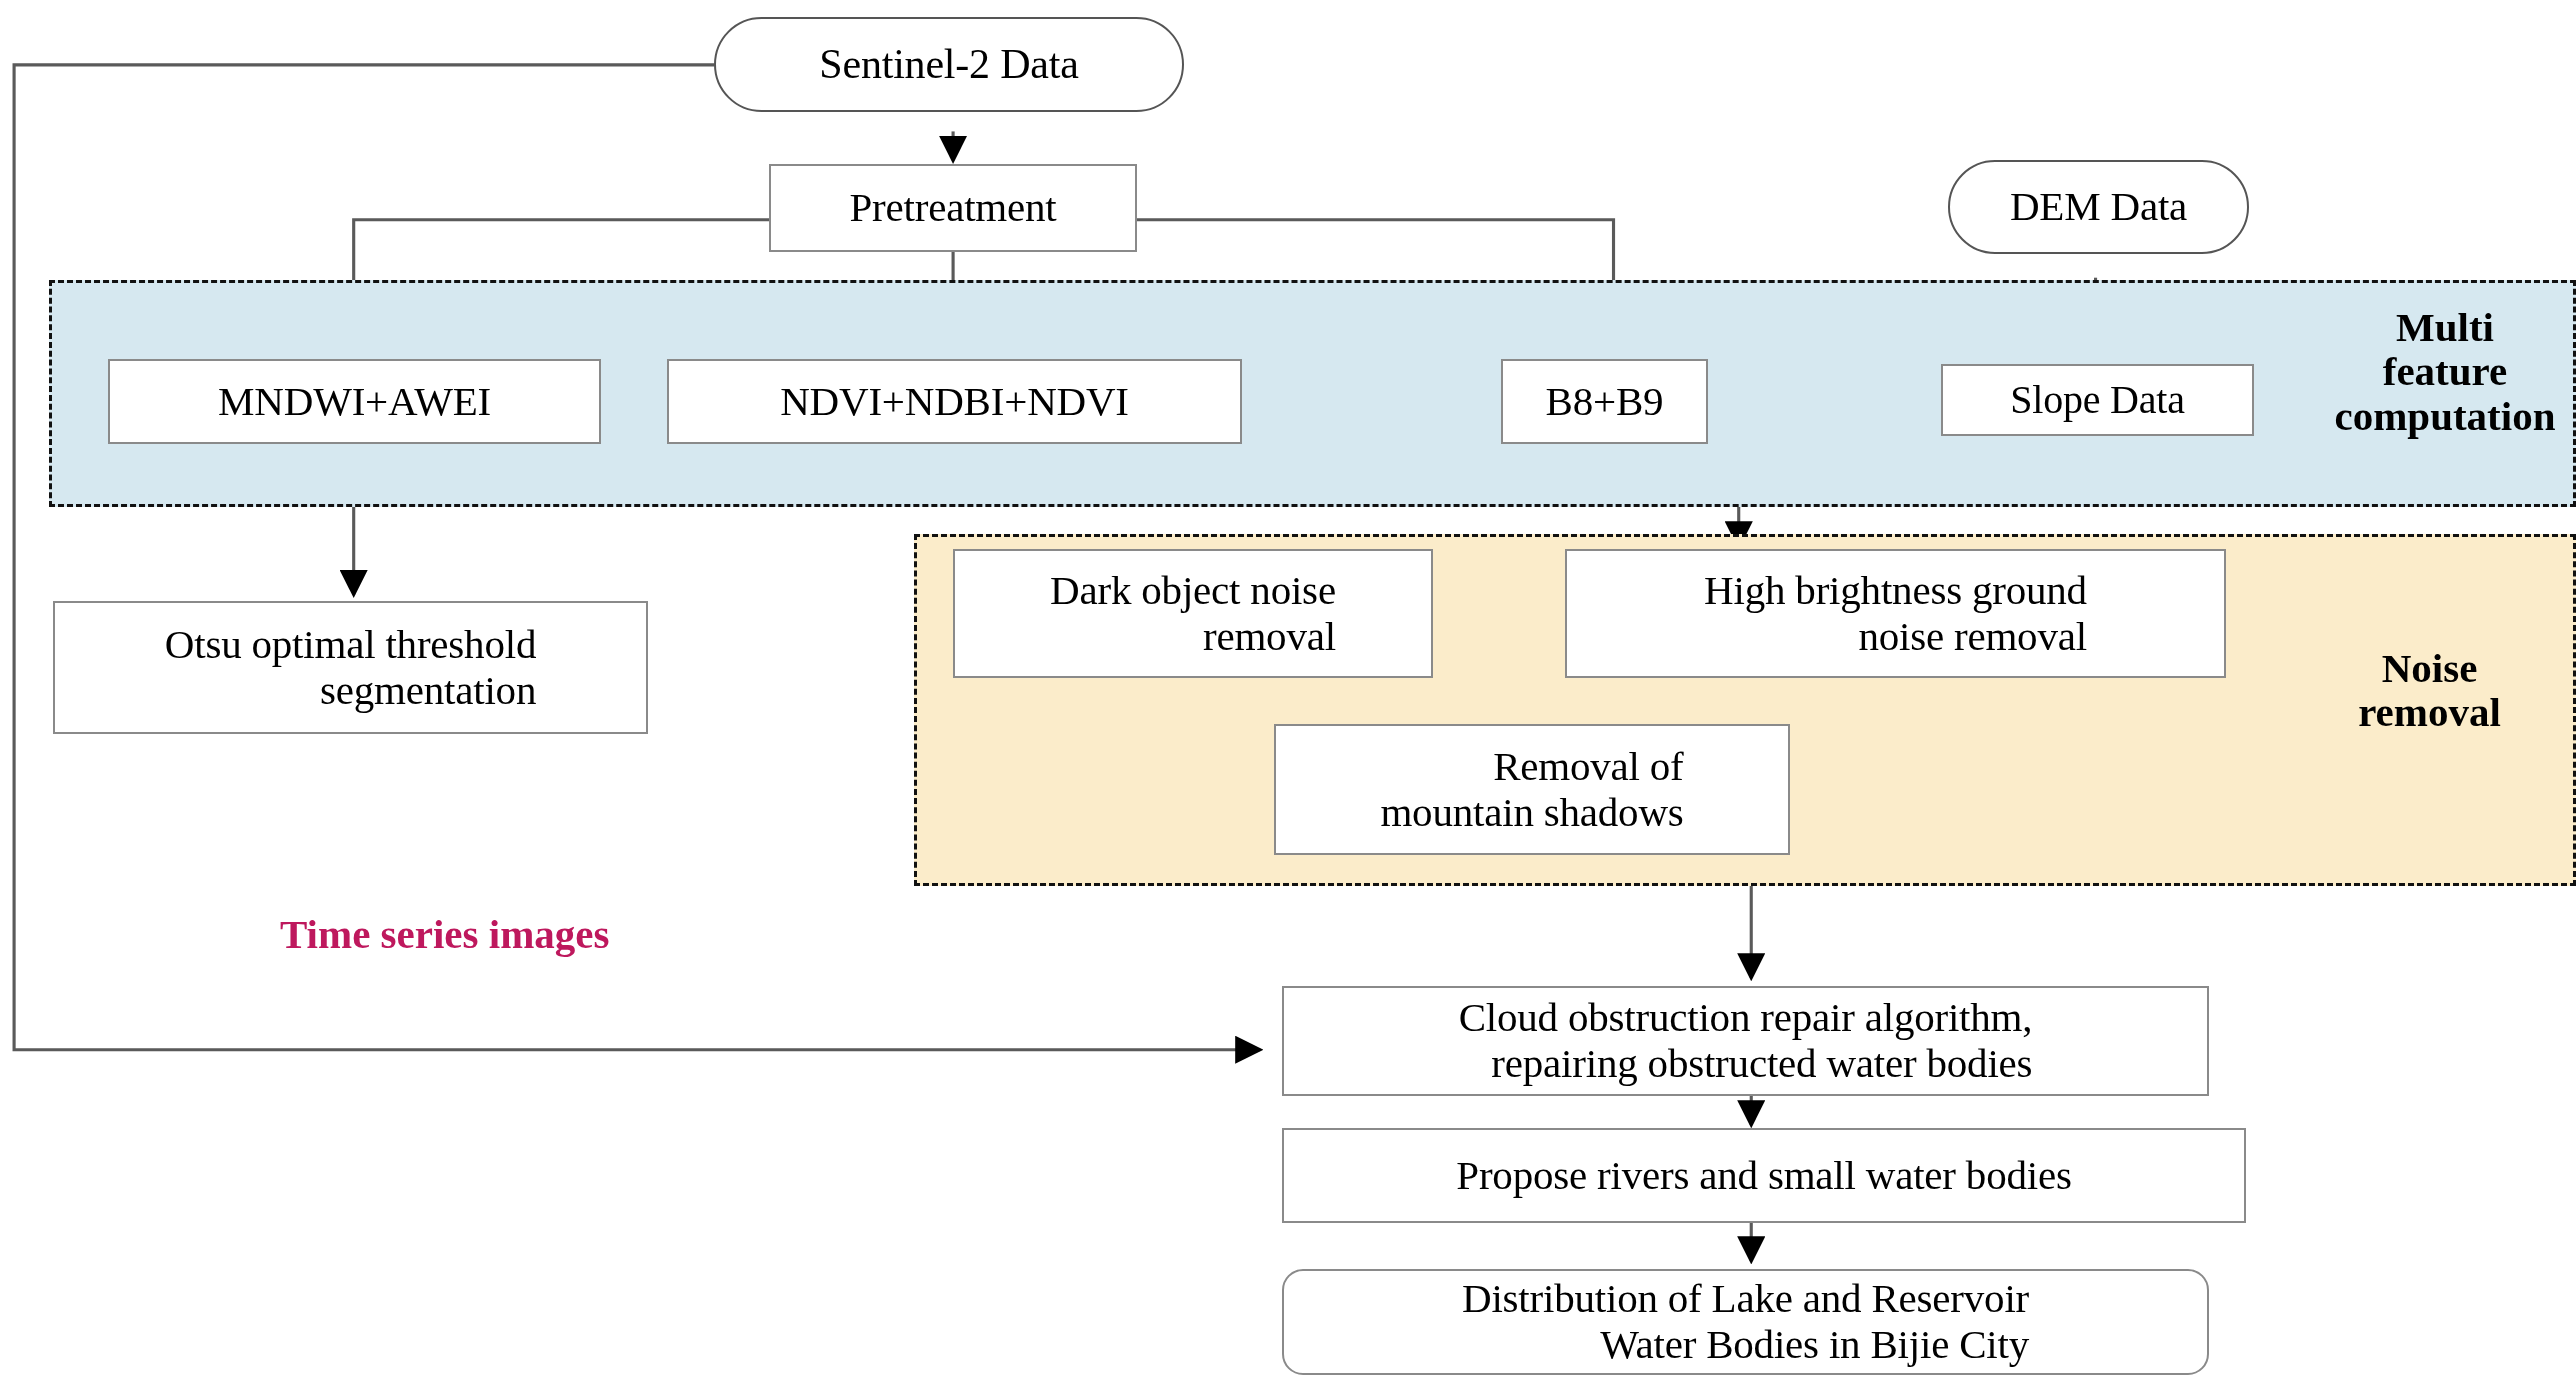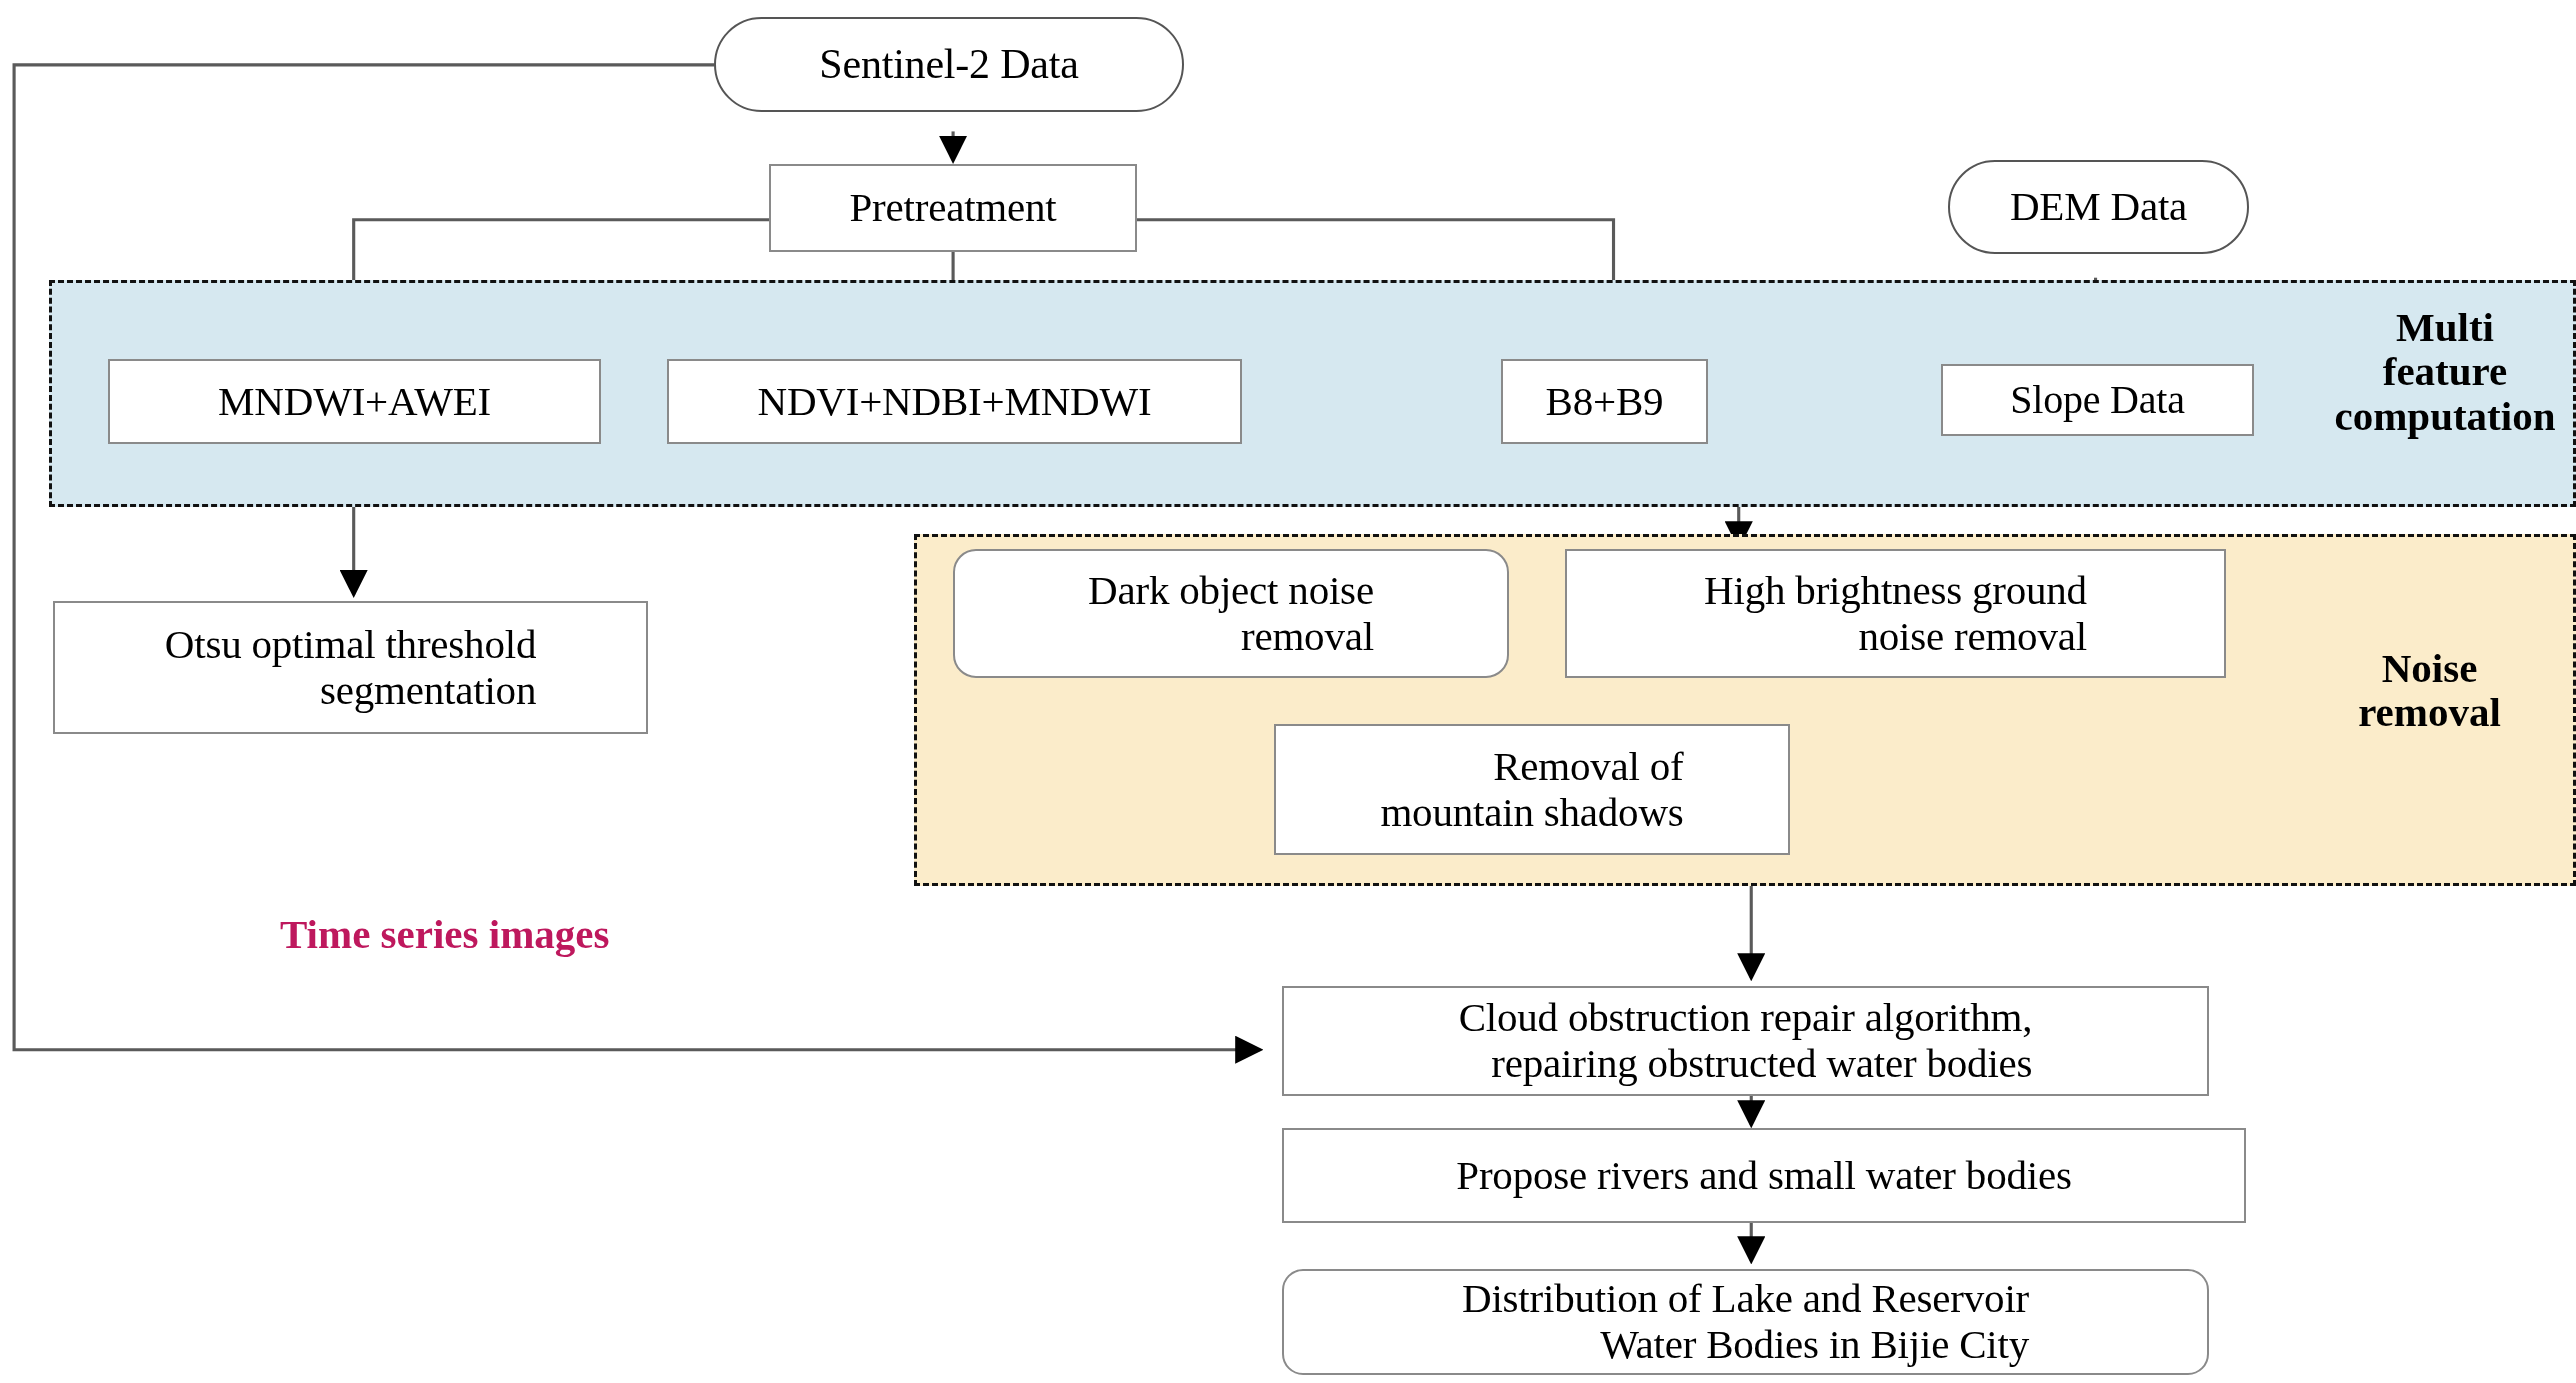--- a/index.html
+++ b/index.html
@@ -120,30 +120,30 @@
 removal</div>
 
   <div class="node stadium" style="left:714px; top:17px; width:470px; height:95px; font-size:42px;">Sentinel-2 Data</div>
 
   <div class="node stadium" style="left:1948px; top:160px; width:301px; height:94px; font-size:41px;">DEM Data</div>
 
   <div class="node" style="left:769px; top:164px; width:368px; height:88px; font-size:41px;">Pretreatment</div>
 
   <div class="node" style="left:108px; top:359px; width:493px; height:85px; font-size:41px;">MNDWI+AWEI</div>
 
-  <div class="node" style="left:667px; top:359px; width:575px; height:85px; font-size:41px;">NDVI+NDBI+MNDWI</div>
+  <div class="node" style="left:667px; top:359px; width:575px; height:85px; font-size:41px;">NDVI+NDBI+NDVI</div>
 
   <div class="node" style="left:1501px; top:359px; width:207px; height:85px; font-size:41px;">B8+B9</div>
 
   <div class="node" style="left:1941px; top:364px; width:313px; height:72px; font-size:40px;">Slope Data</div>
 
   <div class="node" style="left:53px; top:601px; width:595px; height:133px; font-size:41px;">Otsu optimal threshold
 segmentation</div>
 
-  <div class="node" style="left:953px; top:549px; width:556px; height:129px; font-size:41px;border-radius:23px;">Dark object noise
+  <div class="node" style="left:953px; top:549px; width:480px; height:129px; font-size:41px;">Dark object noise
 removal</div>
 
   <div class="node" style="left:1565px; top:549px; width:661px; height:129px; font-size:41px;">High brightness ground
 noise removal</div>
 
   <div class="node" style="left:1274px; top:724px; width:516px; height:131px; font-size:41px;">Removal of
 mountain shadows</div>
 
   <div class="node" style="left:1282px; top:986px; width:927px; height:110px; font-size:41px;">Cloud obstruction repair algorithm,
 repairing obstructed water bodies</div>

